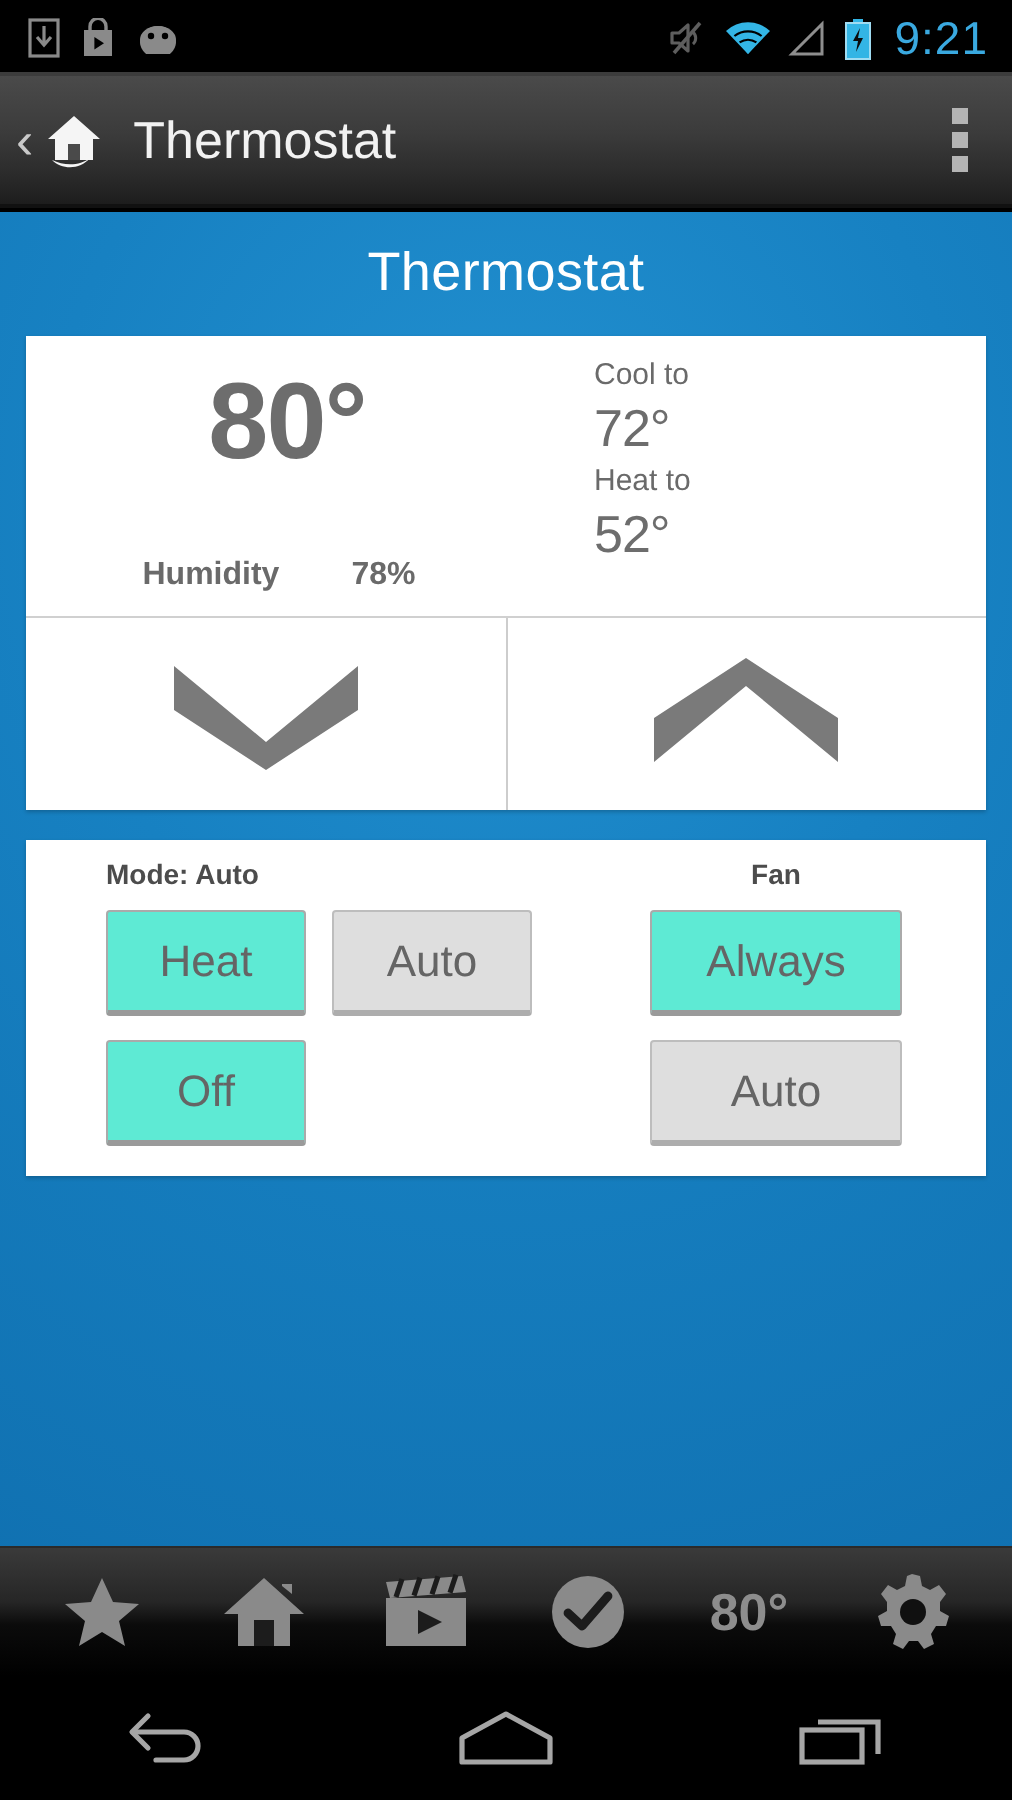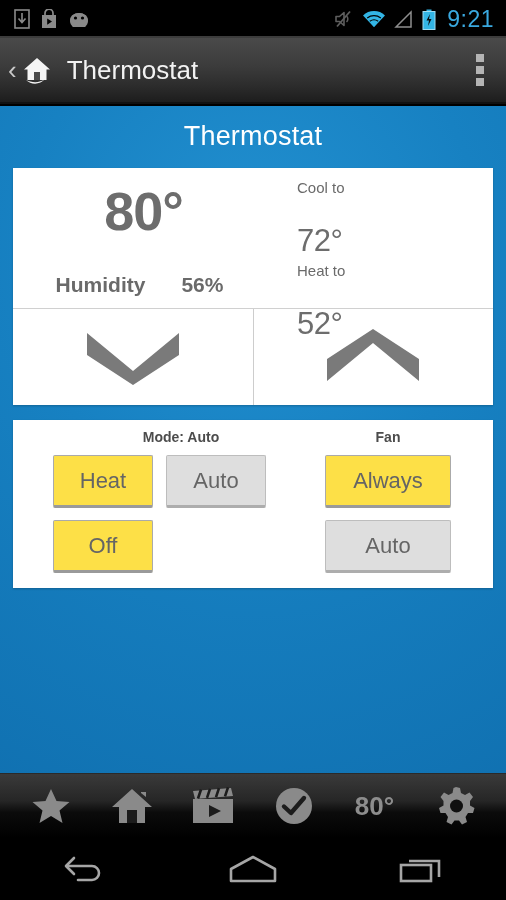--- a/index.html
+++ b/index.html
@@ -63,52 +63,52 @@
   .readings { display:flex; height:140px; }
   .read-left { flex:0 0 253px; position:relative; }
   .big-temp {
     position:absolute; left:0; right:0; top:12px; text-align:center;
     font-size:54px; font-weight:bold; color:#6d6d6d; letter-spacing:-1px;
     padding-left:8px;
   }
   .hum-row {
     position:absolute; left:0; right:0; bottom:11px;
     display:flex; align-items:baseline; justify-content:center; gap:36px;
-    font-size:21px; font-weight:bold; color:#6a6a6a;
+    font-size:16px; font-weight:bold; color:#6a6a6a;
   }
   .read-right { flex:1; padding-left:31px; padding-top:10px; }
   .sp-label { font-size:15px; color:#6a6a6a; line-height:1.35; }
-  .sp-value { font-size:31px; color:#6d6d6d; line-height:1.25; letter-spacing:-0.5px;margin-top:24px; }
+  .sp-value { font-size:26px; color:#6d6d6d; line-height:1.25; letter-spacing:-0.5px; }
 
   
   .arrows { display:flex; border-top:1px solid #d0d0d0; height:97px; }
   .arrow-cell {
     flex:1; display:flex; align-items:center; justify-content:center;
     cursor:pointer;
   }
   .arrow-cell + .arrow-cell { border-left:1px solid #cdcdcd; }
 
   
   .controls { padding:9px 0 15px 0; display:flex; }
-  .col-mode { flex:0 0 296px; padding-left:40px;text-align:center; }
+  .col-mode { flex:0 0 296px; padding-left:40px; }
   .col-fan  { flex:1; padding-left:13px; }
   .ctl-label { font-size:14px; color:#4c4c4c; font-weight:bold; margin-bottom:10px; }
   .col-fan .ctl-label { text-align:center; padding-right:39px; }
   .btn-grid { display:flex; flex-wrap:wrap; gap:12px 13px; }
   .tbtn {
     width:100px; height:53px;
     display:flex; align-items:center; justify-content:center;
     font-size:22px; color:#656565;
     background:#dedede;
     border:1px solid #bdbdbd;
     border-bottom:3px solid #adadad;
     border-radius:2px;
     cursor:pointer; user-select:none;
   }
-  .tbtn.sel { background:#fde047; border-color:#aaaaaa; border-bottom-color:#9a9a9a; }
+  .tbtn.sel { background:#5eead4; border-color:#aaaaaa; border-bottom-color:#9a9a9a; }
   .fan-grid { display:flex; flex-direction:column; gap:12px; align-items:center; padding-right:39px; }
   .fbtn { width:126px; }
 
   
   .toolbar {
     position:absolute; left:0; top:773px; width:506px; height:65px;
     background:linear-gradient(180deg,#3a3a3a 0%,#262626 42%,#0b0b0b 60%,#000 100%);
     display:flex; align-items:center; justify-content:space-around;
     padding:0 10px;
     border-top:1px solid #2a2a2a;
@@ -192,21 +192,21 @@
   <div class="content">
 
     <div class="page-title">Thermostat</div>
 
     <div class="card card-1">
       <div class="readings">
         <div class="read-left">
           <div class="big-temp">80°</div>
           <div class="hum-row">
             <span>Humidity</span>
-            <span>56%</span>
+            <span>78%</span>
           </div>
         </div>
         <div class="read-right">
           <div class="sp-label">Cool to</div>
           <div class="sp-value">72°</div>
           <div class="sp-label">Heat to</div>
           <div class="sp-value">52°</div>
         </div>
       </div>
       <div class="arrows">

